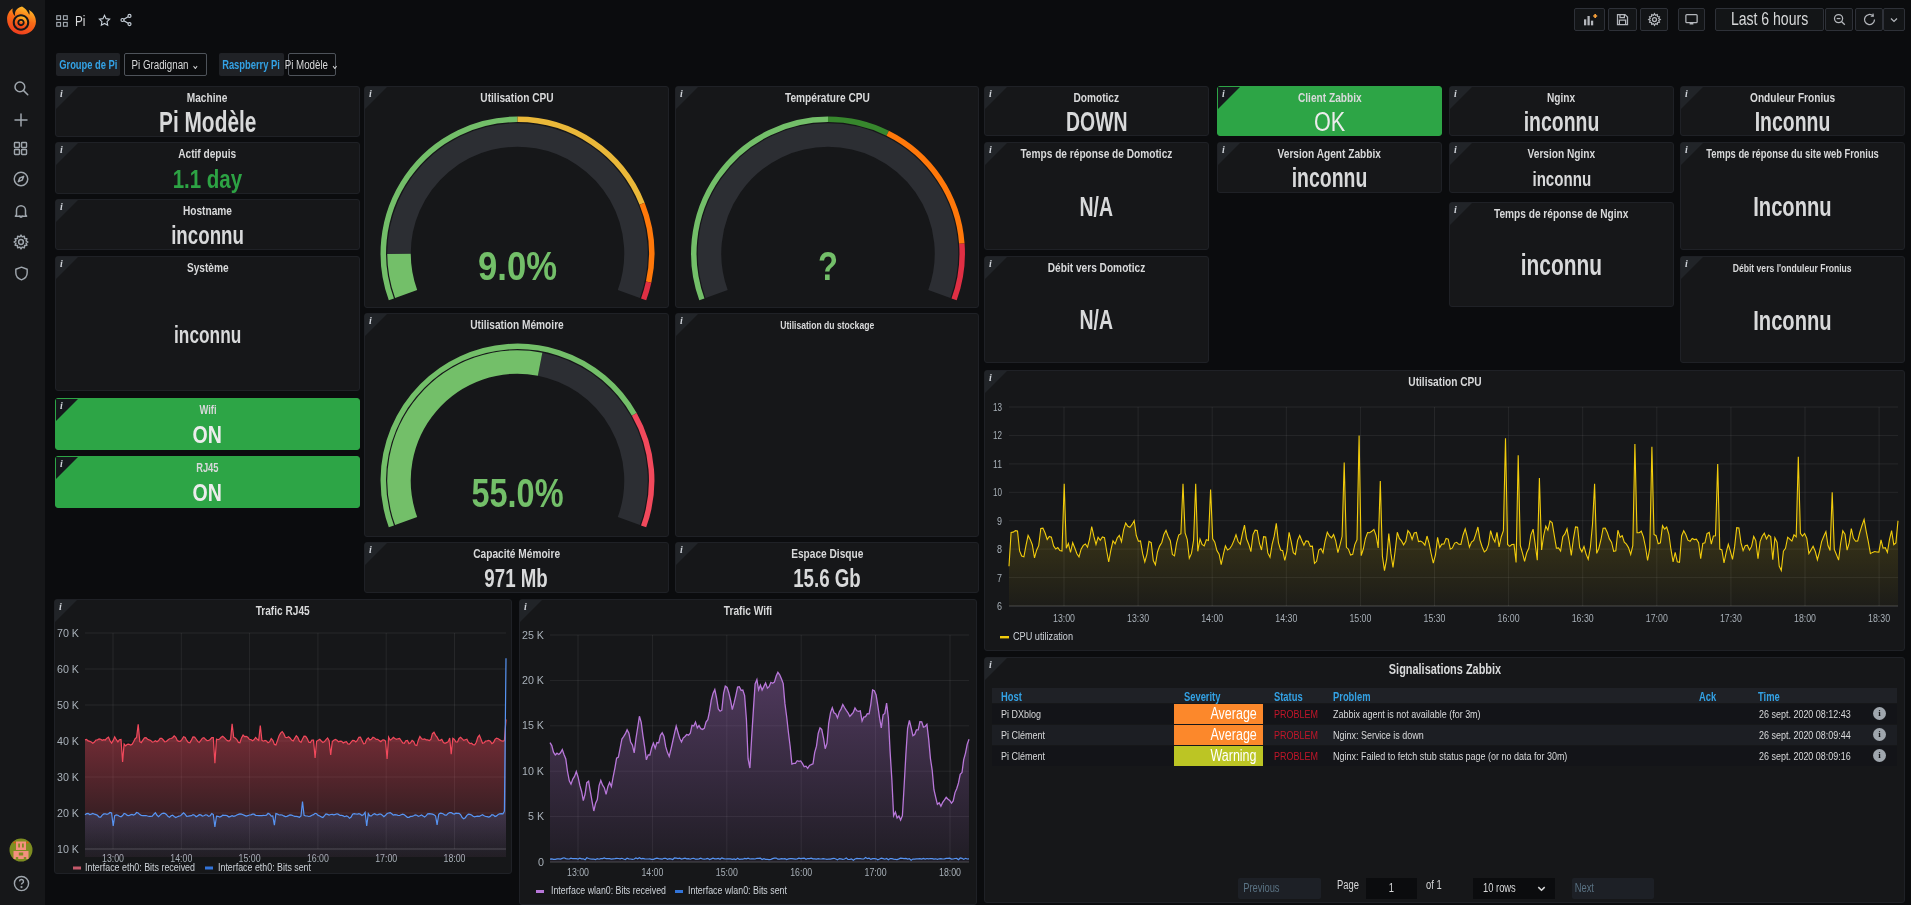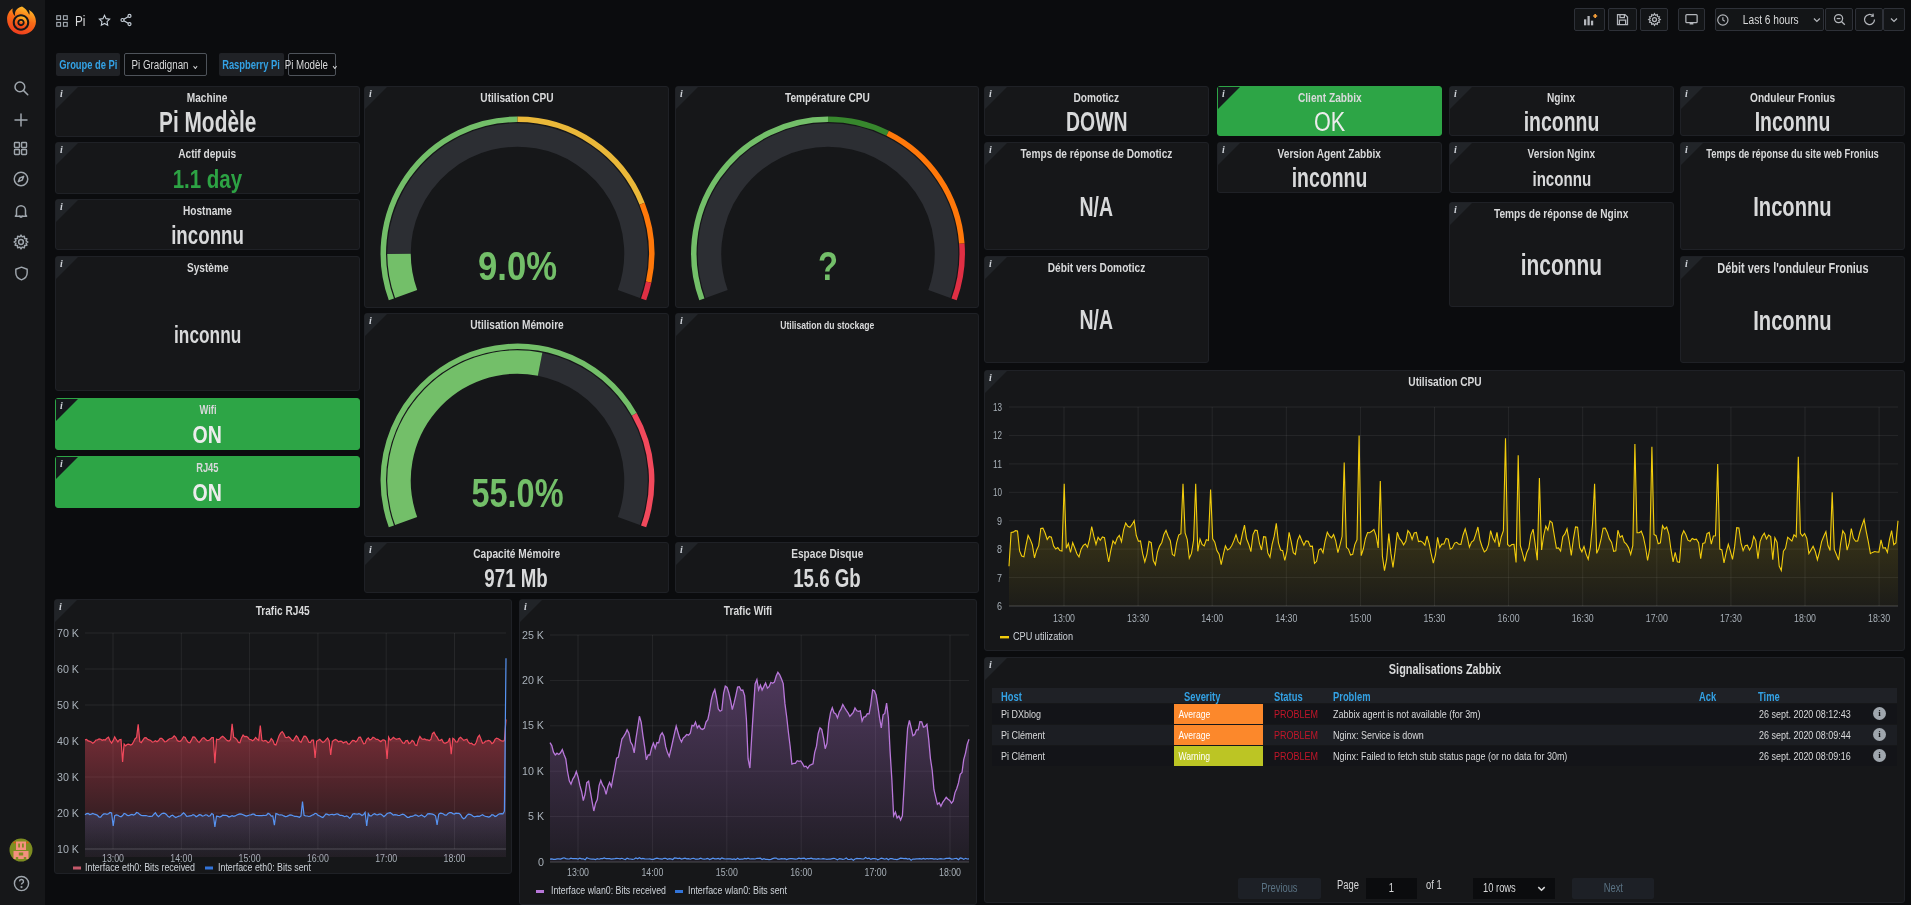--- a/index.html
+++ b/index.html
@@ -19,24 +19,24 @@
 .pt{position:absolute;left:0;right:0;top:0;height:22px;line-height:22px;text-align:center;font-weight:700;color:#d8d9da;white-space:nowrap}
 .bv{position:absolute;left:0;right:0;top:22px;bottom:0;display:flex;align-items:center;justify-content:center;white-space:nowrap}
 .gb{position:absolute;left:0;top:22px;right:0;bottom:0}
 .gl{stroke:rgba(255,255,255,0.07);stroke-width:1}
 .ax{stroke:rgba(255,255,255,0.16);stroke-width:1}
 .th{position:absolute;left:7px;right:7px;height:15px;background:#1f2126}
 .th span span{font-size:12px;font-weight:700;color:#33a2e5}
 .th > span{position:absolute;top:0;line-height:15px}
 .tr{position:absolute;left:7px;right:7px;height:20px}
 .tc{position:absolute;top:0;line-height:20px;font-size:11.5px;color:#d8d9da;white-space:nowrap}
-.sev{position:absolute;top:0;width:89px;height:20px;line-height:20px;text-align:left;font-size:11px;font-weight:400;color:#fff}
+.sev{position:absolute;top:0;width:89px;height:20px;line-height:20px;text-align:right;font-size:16px;font-weight:400;color:#fff}
 .info{position:absolute;top:3px;width:13px;height:13px;border-radius:50%;background:#9fa6ad;color:#161719;font-size:9px;font-weight:700;text-align:center;line-height:13px;font-family:"Liberation Serif",serif}
 .pgn{position:absolute;left:0;right:0;top:220px;height:21px;font-size:12px}
-.pbtn{position:absolute;top:0;height:21px;background:#1d2026;border-radius:2px;color:#5a7283;text-align:center;line-height:21px}
+.pbtn{position:absolute;top:0;height:21px;background:#1d2026;border-radius:2px;color:#5a7283;line-height:21px}
 .pinp{position:absolute;top:0;width:51px;height:21px;background:#0b0c0e;color:#d8d9da;text-align:center;line-height:21px}
 .psel{position:absolute;top:0;width:82px;height:21px;background:#0b0c0e;color:#d8d9da;line-height:21px;padding-left:10px}
 .car{float:right;margin-right:8px;margin-top:5px}
 </style></head>
 <body>
 <div class="sidebar">
     <svg style="position:absolute;left:5px;top:5px" width="33" height="33" viewBox="0 0 64 64">
 <defs>
         <linearGradient id="lg" x1="0.3" y1="1" x2="0.7" y2="0">
 <stop offset="0" stop-color="#ee3b1f"></stop>
@@ -146,21 +146,21 @@
       <svg width="15" height="15" viewBox="0 0 24 24" fill="none" stroke="#b4b7bc" stroke-width="2">
         <rect x="3" y="4" width="18" height="13" rx="1.5"></rect>
         <rect x="9" y="17" width="6" height="3" fill="#b4b7bc" stroke="none"></rect>
       </svg>
     </div>
 <div class="nb" style="left:1715px;width:109px">
       <svg width="14" height="14" viewBox="0 0 24 24" fill="none" stroke="#b4b7bc" stroke-width="2">
         <circle cx="12" cy="12" r="9"></circle>
         <path d="M12 7 v5 l3.5 2"></path>
       </svg>
-      <span style="margin:8px 5px;color:#d8d9da;font-size:13px;white-space:nowrap"><span class="sx">Last 6 hours</span></span>
+      <span style="margin:8px 5px;color:#d8d9da;font-size:18px;white-space:nowrap"><span class="sx">Last 6 hours</span></span>
       <svg width="12" height="12" viewBox="0 0 24 24" fill="none" stroke="#b4b7bc" stroke-width="2.4">
         <path d="M6 9 l6 6 6-6"></path>
       </svg>
     </div>
 <div class="nb" style="left:1825px;width:28px">
       <svg width="15" height="15" viewBox="0 0 24 24" fill="none" stroke="#b4b7bc" stroke-width="2">
         <circle cx="10.5" cy="10.5" r="6.5"></circle>
         <line x1="15.5" y1="15.5" x2="20.5" y2="20.5"></line>
         <line x1="7.5" y1="10.5" x2="13.5" y2="10.5"></line>
       </svg>
@@ -381,21 +381,21 @@
     <div class="fold"></div>
     <div class="fi">i</div>
     <div class="pt" style="font-size:13px"><span class="sx">Débit vers Domoticz</span></div>
     <div class="bv" style="font-size:27px;color:#d8d9da;font-weight:700">
       <span class="sx" style="transform:scaleX(0.72)">N/A</span>
     </div>
   </div>
 <div class="p" style="left:1680px;top:256px;width:225px;height:107px">
     <div class="fold"></div>
     <div class="fi">i</div>
-    <div class="pt" style="font-size:14px"><span class="sx">Débit vers l'onduleur Fronius</span></div>
+    <div class="pt" style="font-size:11px"><span class="sx">Débit vers l'onduleur Fronius</span></div>
     <div class="bv" style="font-size:28px;color:#d8d9da;font-weight:700">
       <span class="sx" style="transform:scaleX(0.72)">Inconnu</span>
     </div>
   </div>
 <div class="p" style="left:984px;top:370px;width:921px;height:281px">
     <div class="fold"></div>
     <div class="fi">i</div>
     <div class="pt" style="font-size:13px"><span class="sx">Utilisation CPU</span></div>
     <svg width="921" height="281" viewBox="0 0 921 281" style="position:absolute;left:0;top:0">
 <defs>

